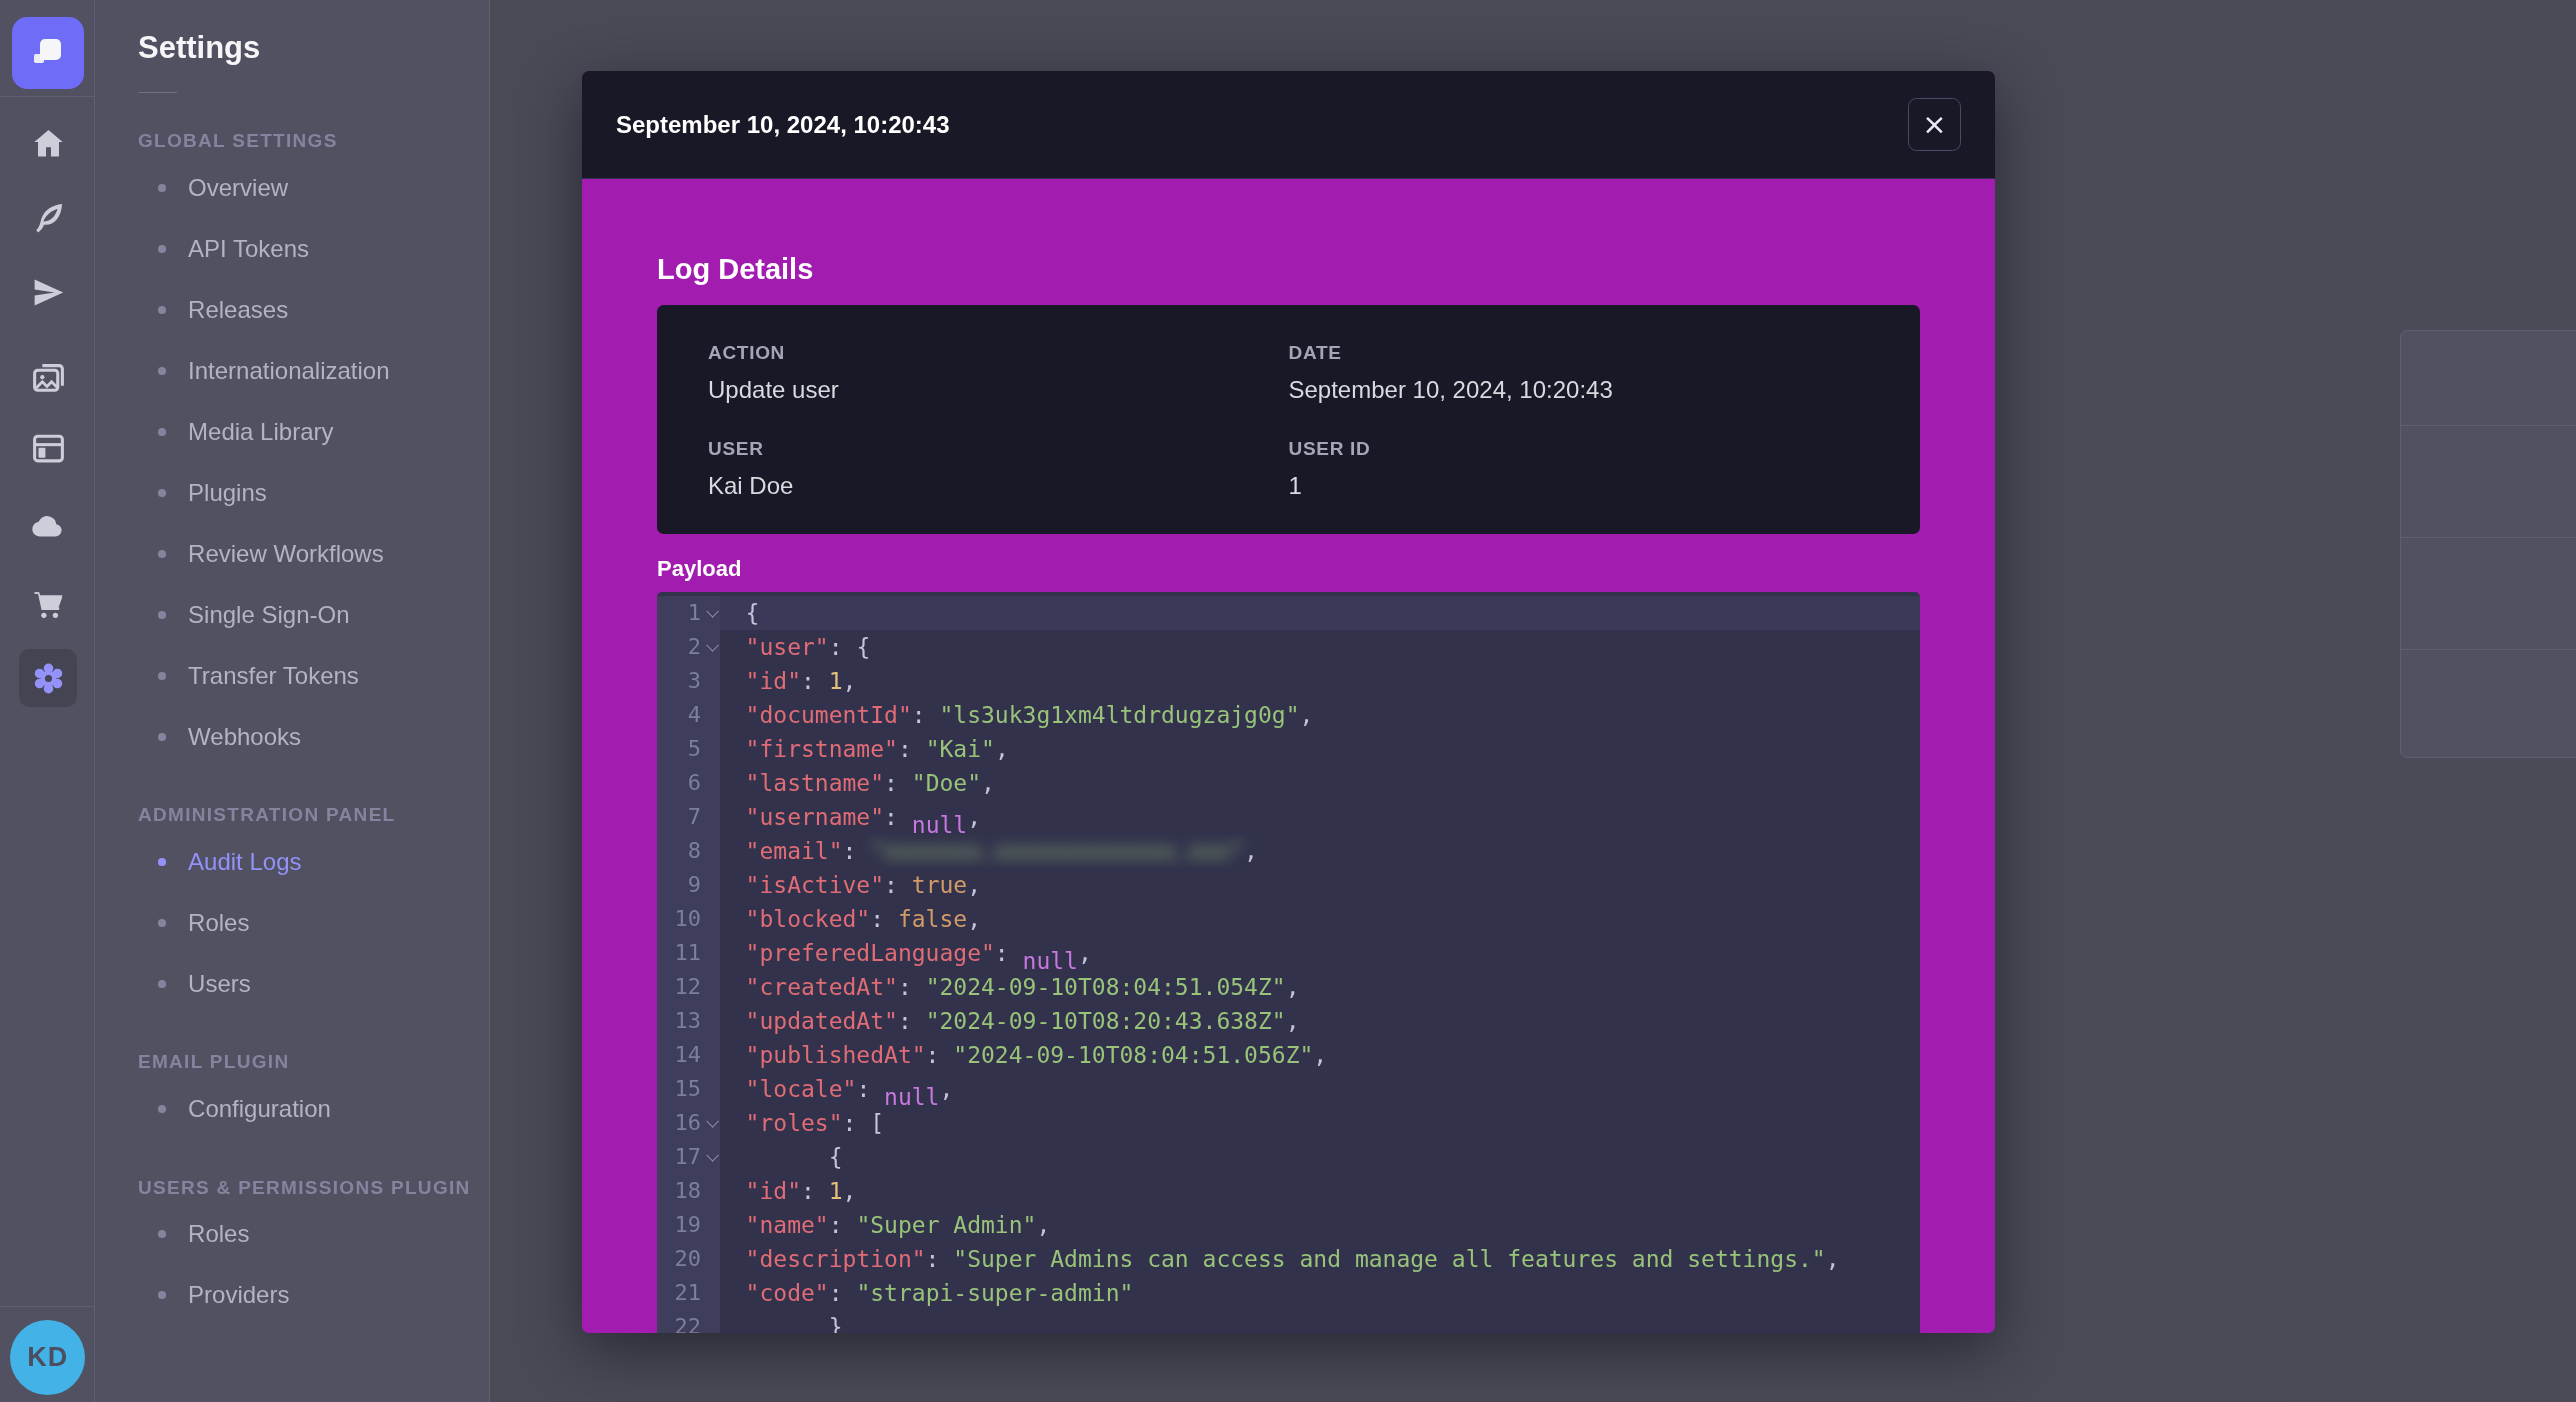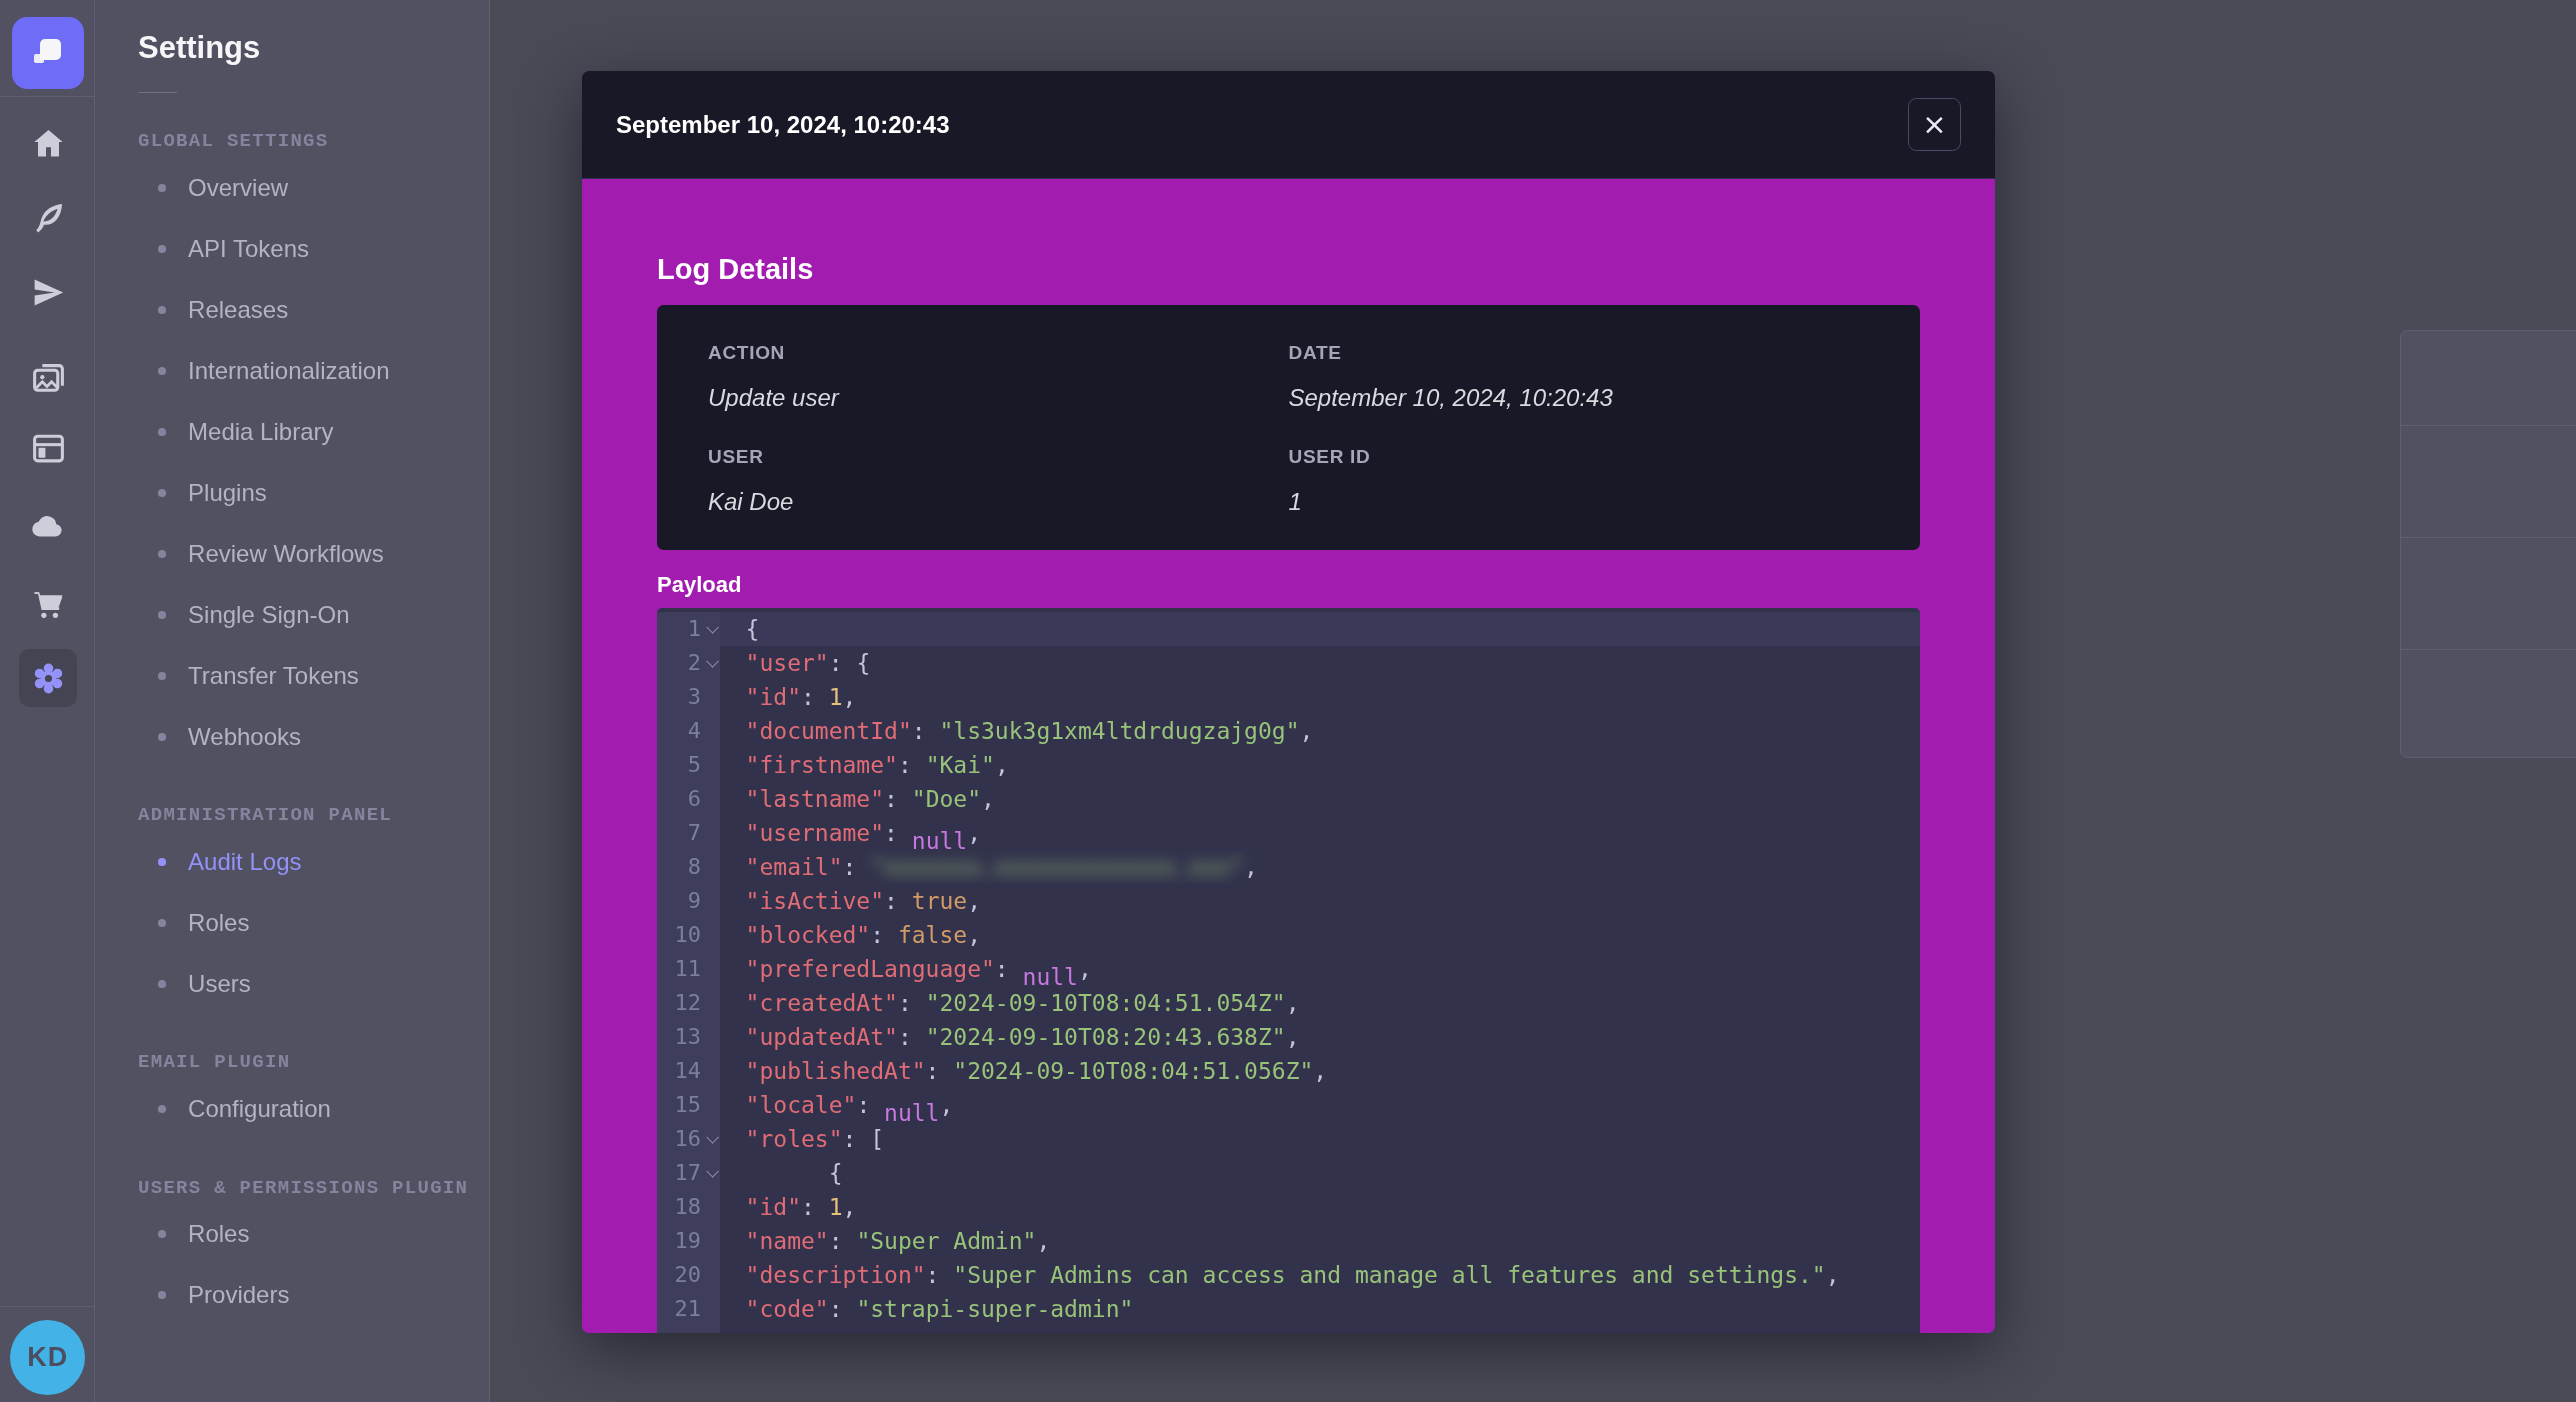--- a/index.html
+++ b/index.html
@@ -25,21 +25,21 @@
   .avatar { position:absolute; left:10.2px; top:1320px; width:75px; height:75px; border-radius:50%;
             background:#0ea5e9; color:#1c1c33; font-size:27px; font-weight:bold;
             display:flex; align-items:center; justify-content:center; letter-spacing:0.9px; }
 
   
   .subnav { position:absolute; left:95px; top:0; width:395px; height:1402px;
             background:#212134; border-right:0.9px solid #32324d; z-index:1; padding:29px 0 0 43px; }
   .subnav-title { font-size:31px; font-weight:bold; color:#ffffff; line-height:37px; }
   .subnav-rule { width:39px; height:1.7px; background:#4a4a6a; margin-top:25.6px; border-radius:1.7px; }
   .nav-section-heading { margin:37px 0 5.1px 0; font-size:19px; font-weight:bold;
-                         letter-spacing:1.3px; color:#666687;font-family:Liberation Mono, monospace; }
+                         letter-spacing:1.3px; color:#666687; }
   .nav-ul { list-style:none; }
   .nav-li { position:relative; height:61px; display:flex; align-items:center; cursor:pointer; }
   .nav-li .bullet { width:7.7px; height:7.7px; border-radius:50%; background:#666687;
                     margin:0 22px 0 20.4px; flex:none; }
   .nav-li .lbl { font-size:24px; color:#a5a5ba; }
   .nav-li.active .lbl { color:#7b79ff; font-weight:normal; }
   .nav-li.active .bullet { background:#7b79ff; }
   .nav-li.active::after { content:""; position:absolute; right:-43px; top:3.4px; width:6px; height:55px;
                           background:#7b79ff; border-radius:3.4px 0 0 3.4px; }
 
@@ -63,21 +63,21 @@
   .modal-close { position:absolute; right:34px; top:27px; width:53px; height:53px;
                  background:transparent; border:0.9px solid #4a4a6a; border-radius:8.5px;
                  color:#eaeaf4; font-size:29px; line-height:49px; text-align:center; cursor:pointer;
                  font-family:"DejaVu Sans", sans-serif; }
   .modal-body { position:absolute; top:108px; left:0; right:0; bottom:0; padding:0 75px; }
   .log-details-title { margin-top:73px; font-size:29px; font-weight:bold; color:#ffffff; line-height:34px; }
 
   .details-card { margin-top:19px; background:#181826; border-radius:6.8px; padding:37px 51px 34px 51px;
                   display:grid; grid-template-columns:1fr 1fr; row-gap:34px; }
   .detail-label { font-size:19px; font-weight:bold; letter-spacing:0.7px; color:#a5a5ba; }
-  .detail-value { margin-top:20px; font-size:24px; color:#d9d9e0;font-style:italic; }
+  .detail-value { margin-top:12px; font-size:24px; color:#d9d9e0; }
 
   .payload-label { margin-top:22px; font-size:22px; font-weight:bold; color:#ffffff; }
 
   .code-block { margin-top:10.2px; height:746px; border-radius:5.1px; overflow:hidden;
                 background:#32324c; font-family:"DejaVu Sans Mono", monospace; }
   .code-inner { padding-top:3.4px; }
   .code-line { display:flex; height:34px; align-items:center; }
   .code-line .ln { position:relative; flex:none; width:63px; height:100%; background:#3e3e5c;
                    color:#7d7d9c; font-size:22px; text-align:right; padding-right:19px;
                    display:flex; align-items:center; justify-content:flex-end; }

